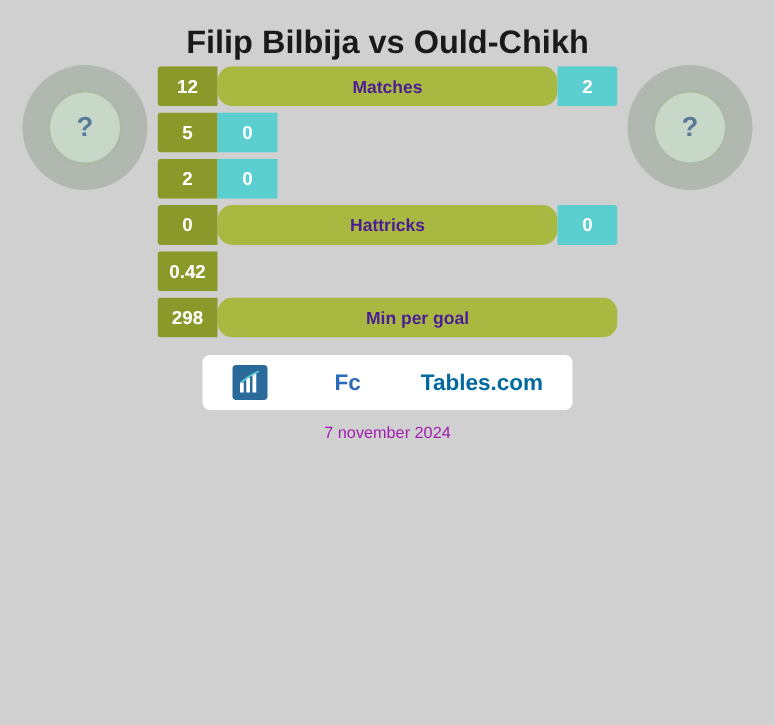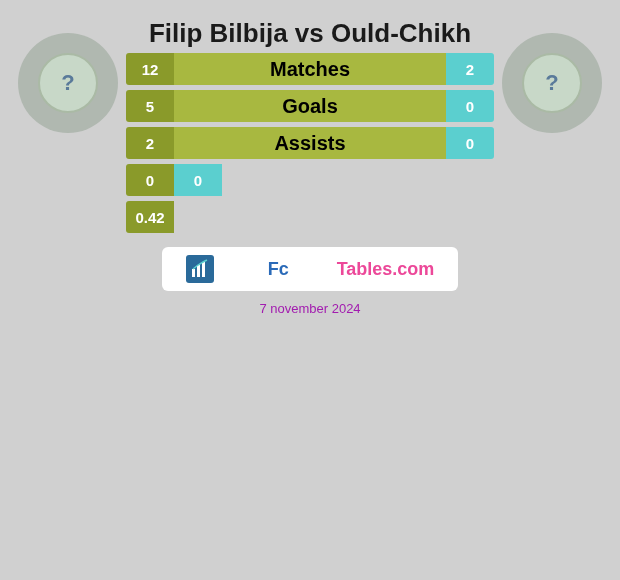--- a/index.html
+++ b/index.html
@@ -100,29 +100,30 @@
       min-width: 48px;
       height: 100%;
       display: flex;
       align-items: center;
       justify-content: center;
       padding: 0 8px;
     }
 
     .stat-middle {
       background: #a8b840;
-      color: #000000;
-      font-size: 20px;
+      color: #4c1d95;
+      font-size: 14px;
       font-weight: bold;
       flex: 1;
       height: 100%;
       display: flex;
       align-items: center;
       justify-content: center;
       text-align: center;
+      border-radius: 12px;
     }
 
     .stat-right {
       background: #5bcfcf;
       color: #fff;
       font-size: 15px;
       font-weight: bold;
       min-width: 48px;
       height: 100%;
       display: flex;
@@ -197,52 +198,55 @@
     </div>
 
     <div class="stats-container" id="stats-rows">
     <div class="stat-row">
           <div class="stat-left">12</div>
           <div class="stat-middle">Matches</div>
           <div class="stat-right">2</div>
         </div>
         <div class="stat-row">
           <div class="stat-left">5</div>
-          <div class="stat-middle">Goals</div>
           <div class="stat-right">0</div>
         </div>
         <div class="stat-row">
           <div class="stat-left">2</div>
-          <div class="stat-middle">Assists</div>
           <div class="stat-right">0</div>
         </div>
         <div class="stat-row">
           <div class="stat-left">0</div>
+          <div class="stat-middle">Hattricks</div>
           <div class="stat-right">0</div>
         </div>
         <div class="stat-row no-right">
           <div class="stat-left">0.42</div>
+        </div>
+        <div class="stat-row no-right">
+          <div class="stat-left">298</div>
+          <div class="stat-middle">Min per goal</div>
         </div>
       </div>
 
     <div class="avatar">
       <div class="avatar-inner">
         <span>?</span>
       </div>
     </div>
   </div>
 
   <div class="logo-area">
     <div class="logo-icon">
       <svg viewBox="0 0 20 20" fill="none" xmlns="http://www.w3.org/2000/svg">
         <rect x="2" y="10" width="3" height="8" fill="white"></rect>
         <rect x="7" y="6" width="3" height="12" fill="white"></rect>
         <rect x="12" y="3" width="3" height="15" fill="white"></rect>
         <polyline points="3,10 8,6 13,3 17,1" stroke="#5bcfcf" stroke-width="1.5" fill="none"></polyline>
       </svg>
     </div>
     <span class="logo-text">
-      <span style="color: rgb(42, 106, 184);">Fc</span><span style="color:#ec4899">Tables.com</span>
+      <span style="color: rgb(42, 106, 184);">Fc</span><span style="color:#0369a1">Tables.com</span>
     </span>
   </div>
 
   <p class="date-text">7 november 2024</p>
 </div>
 
 </body></html>

